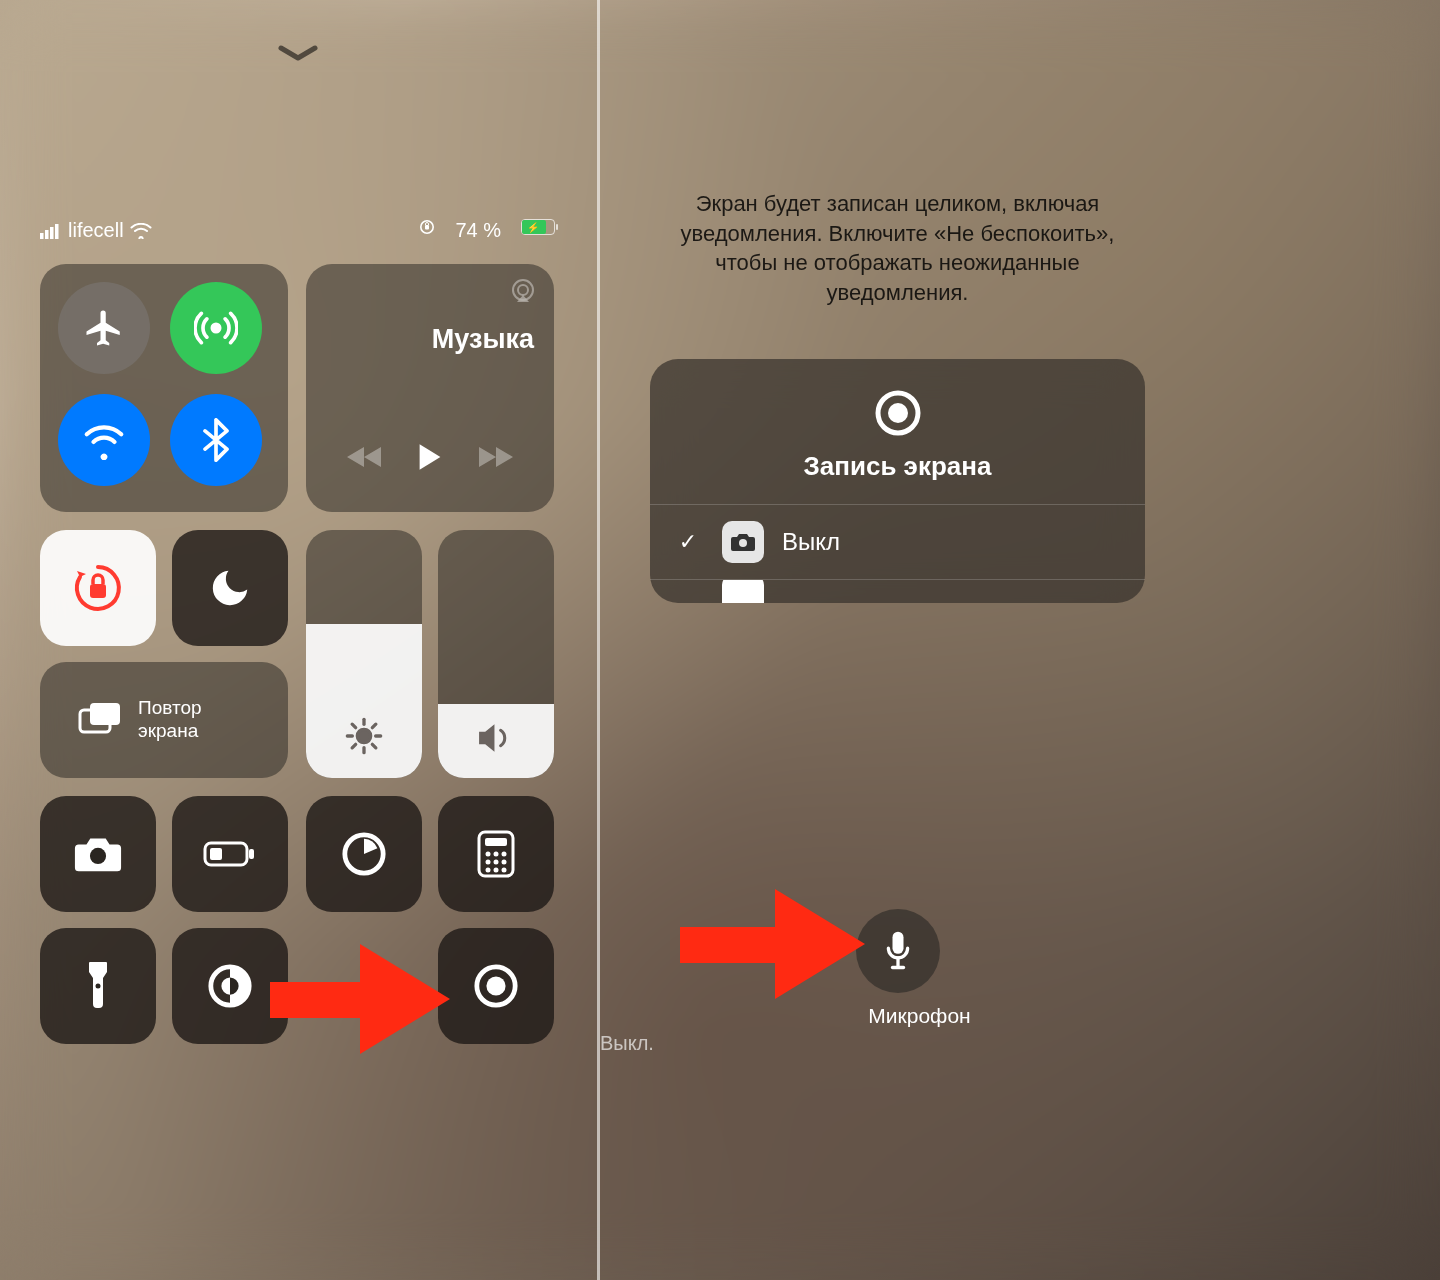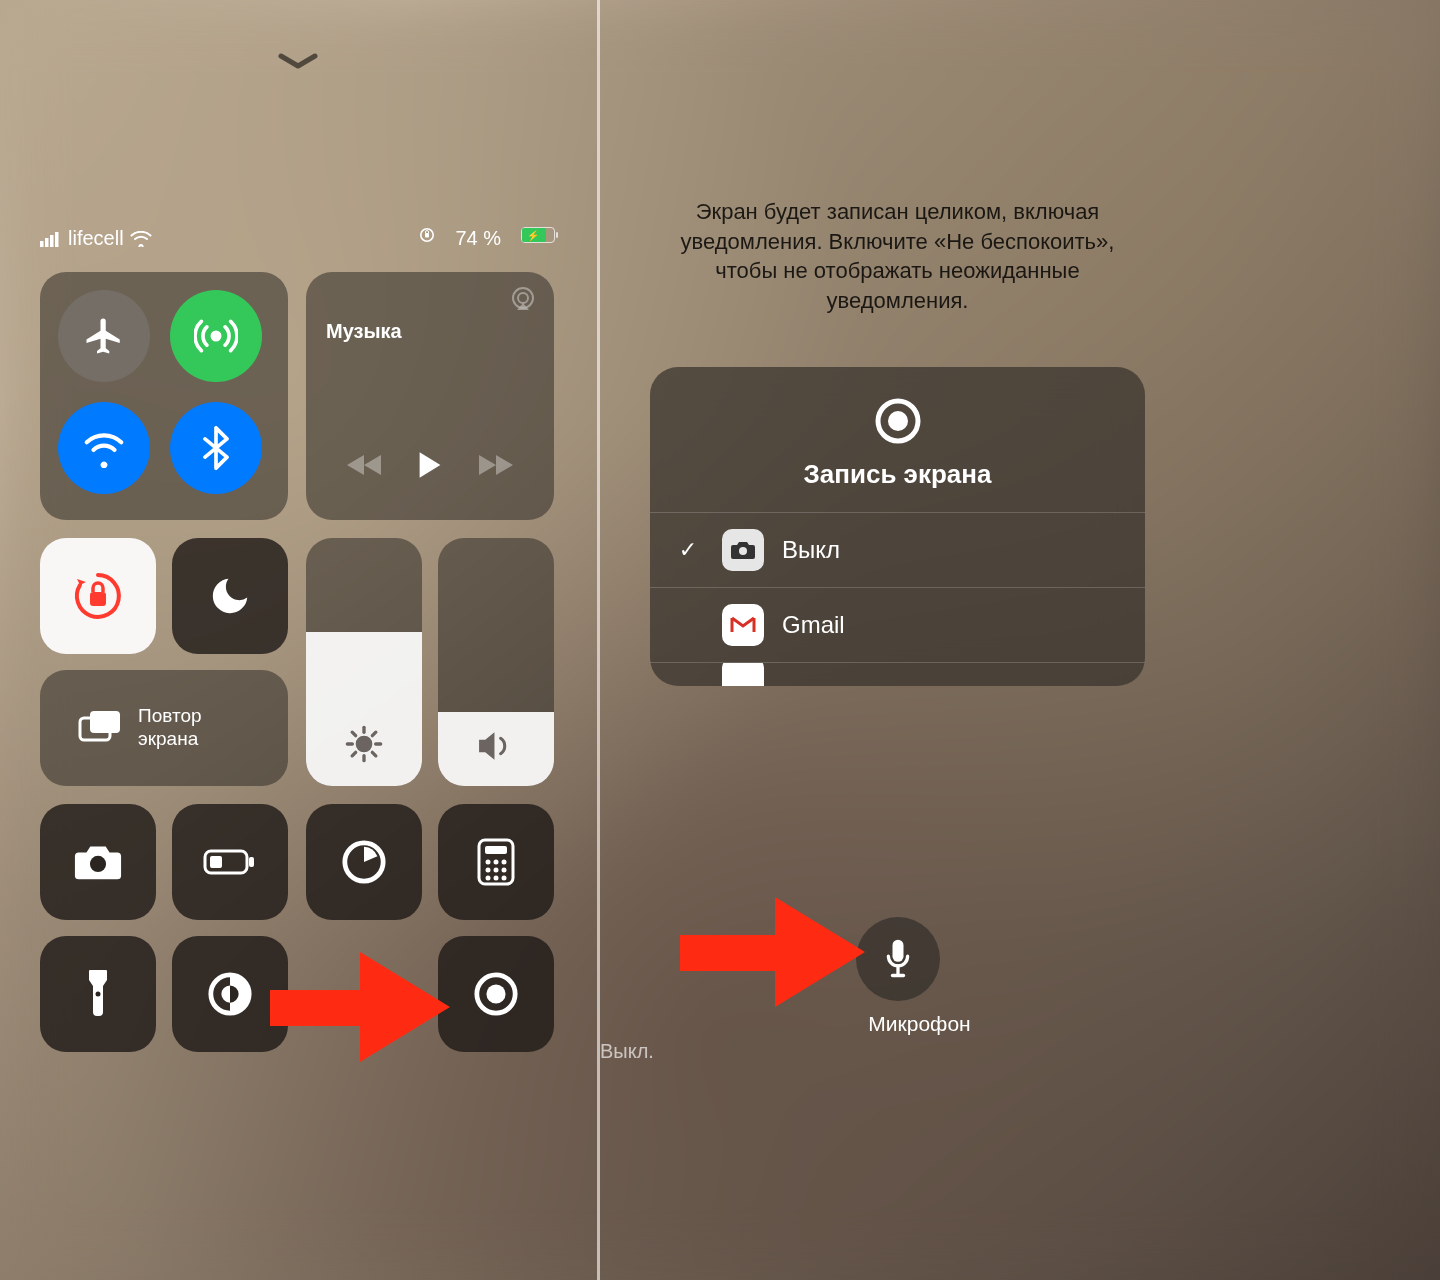--- a/index.html
+++ b/index.html
@@ -16,21 +16,21 @@
     position: absolute; inset: 0;
     background:
       radial-gradient(circle at 20% 30%, rgba(200,180,150,0.5), transparent 40%),
       radial-gradient(circle at 80% 20%, rgba(150,130,100,0.4), transparent 45%),
       radial-gradient(circle at 50% 80%, rgba(90,70,60,0.6), transparent 50%),
       linear-gradient(135deg, #b8a890 0%, #8a7a68 50%, #4a3f38 100%);
     filter: blur(30px);
   }
   .panel {
     position: absolute;
-    top: 12px;
+    top: 4px;
     width: 595px;
     height: 1016px;
   }
   .panel.left { left: 0; }
   .panel.right { left: 600px; width: 595px; }
   .divider {
     position: absolute; left: 597px; top: 0; width: 3px; height: 1280px;
     background: rgba(255,255,255,0.6);
   }
 
@@ -82,21 +82,21 @@
   .conn-btn {
     border-radius: 50%; display: flex; align-items: center; justify-content: center;
     width: 92px; height: 92px;
   }
   .conn-gray { background: rgba(120,115,110,0.75); }
   .conn-green { background: #34c759; }
   .conn-blue { background: #007aff; }
 
   
   .music { top: 0; left: 266px; width: 248px; height: 248px; padding: 20px; }
-  .music-title { text-align: left; font-size: 20px; font-weight: 600; margin-top: 28px; }
+  .music-title { text-align: right; font-size: 27px; font-weight: 600; margin-top: 40px; }
   .music-airplay { position: absolute; top: 14px; right: 16px; opacity: 0.55; }
   .music-controls {
     position: absolute; bottom: 40px; left: 0; right: 0;
     display: flex; justify-content: space-around; align-items: center;
     padding: 0 24px;
   }
   .mc-dim { opacity: 0.35; }
 
   
   .lock-tile { top: 266px; left: 0; width: 116px; height: 116px; display:flex;align-items:center;justify-content:center; }
@@ -417,32 +417,20 @@
         <div class="rec-row">
           <div class="rec-check">✓</div>
           <div class="app-icon" style="background:#e6e6e6;">
             <svg width="26" height="20" viewBox="0 0 26 20" fill="#333">
               <path d="M3 5 h4 l2 -3 h8 l2 3 h4 a2 2 0 0 1 2 2 v10 a2 2 0 0 1 -2 2 h-20 a2 2 0 0 1 -2 -2 v-10 a2 2 0 0 1 2 -2 z"></path>
               <circle cx="13" cy="11" r="4" fill="#e6e6e6"></circle>
             </svg>
           </div>
           <div>Выкл</div>
         </div>
-        <div class="rec-row">
-          <div class="rec-check"></div>
-          <div class="app-icon" style="background:#ffffff;">
-            <svg width="26" height="20" viewBox="0 0 26 20">
-              <rect width="26" height="20" rx="3" fill="#fff"></rect>
-              <path d="M2 3 l11 8 11-8" stroke="#d93025" stroke-width="3" fill="none"></path>
-              <path d="M2 3 v14" stroke="#d93025" stroke-width="3"></path>
-              <path d="M24 3 v14" stroke="#d93025" stroke-width="3"></path>
-            </svg>
-          </div>
-          <div>Gmail</div>
-        </div>
       </div>
     <div class="rec-row" style="padding:8px 28px 0 72px; height:24px; overflow:hidden;">
       <div class="app-icon" style="background:#fff;"></div>
     </div>
   </div>
 
   <div class="mic-btn">
     <svg width="34" height="44" viewBox="0 0 24 32" fill="#fff">
         <rect x="8" y="2" width="8" height="16" rx="4"></rect>
         <path d="M5 14 a7 7 0 0 0 14 0" stroke="#fff" stroke-width="2.4" fill="none" stroke-linecap="round"></path>

